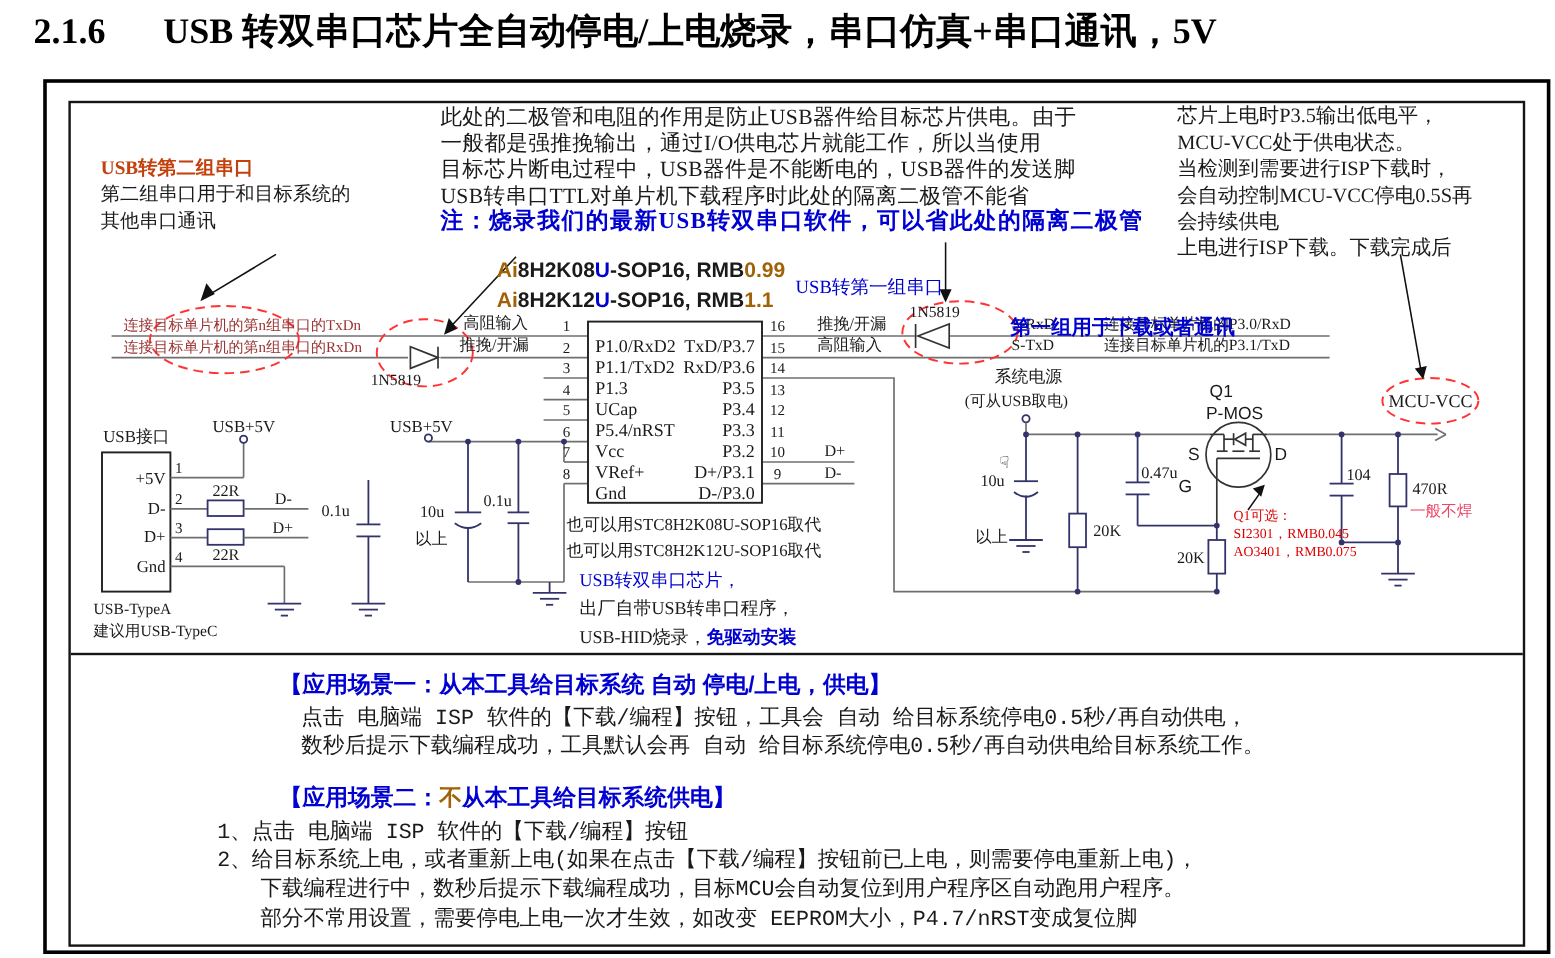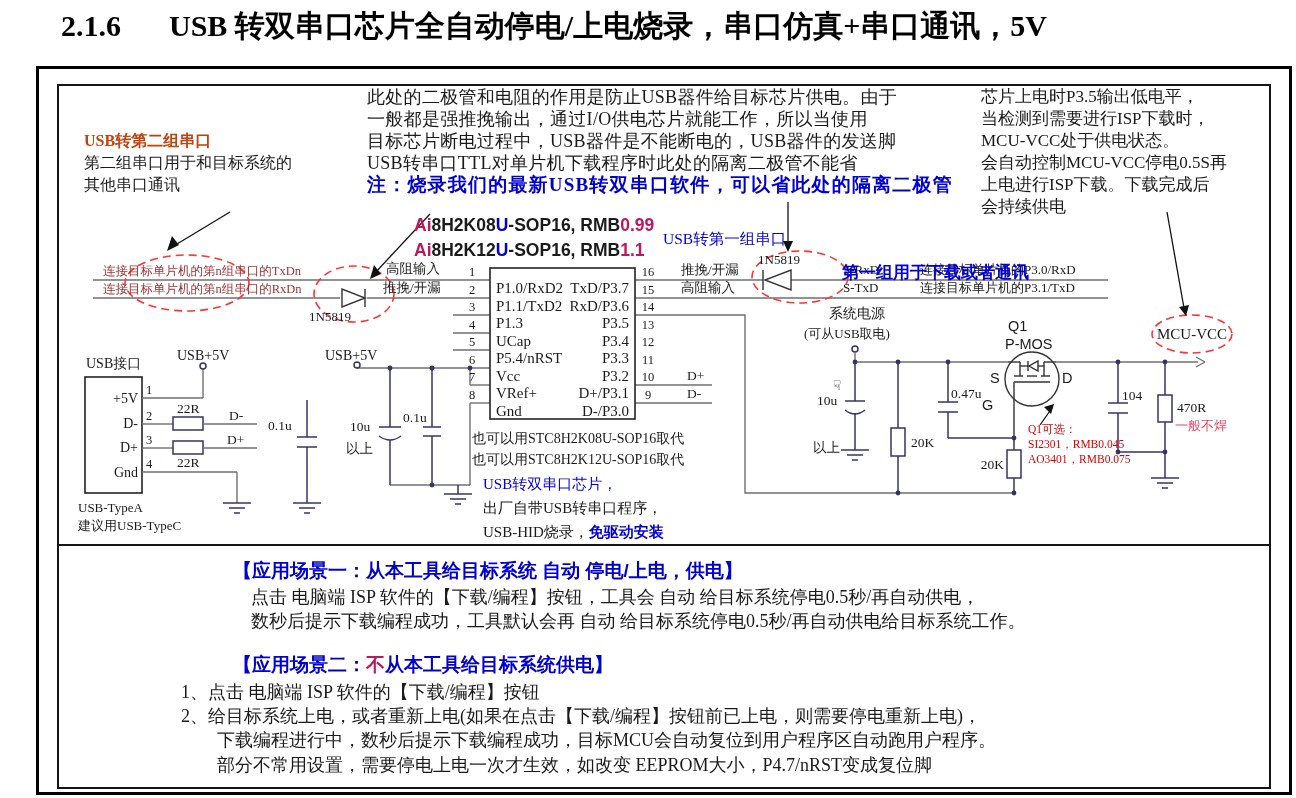--- a/index.html
+++ b/index.html
@@ -1,37 +1,37 @@
 <!DOCTYPE html>
 <html><head>
 <meta charset="utf-8">
 <style>
   html,body{margin:0;padding:0;background:#fff;}
   body{width:1296px;height:798px;position:relative;font-family:"Liberation Serif",serif;color:#1a1a1a;overflow:hidden;}
   .abs{position:absolute;}
-  .page-title{left:28px;top:6px;font-weight:bold;font-size:30px;white-space:nowrap;color:#000;margin-left:33px;}
+  .page-title{left:28px;top:6px;font-weight:bold;font-size:30px;white-space:nowrap;color:#000;}
   .page-title .num{margin-right:48px;}
   .outer-box{left:36px;top:66px;width:1256px;height:729px;border:3px solid #000;box-sizing:border-box;}
   .inner-box{left:57px;top:84px;width:1214px;height:705px;border:2px solid #151515;box-sizing:border-box;}
   .divider{left:59px;top:544px;width:1210px;height:2px;background:#151515;}
   .note{white-space:nowrap;}
   .blue{color:#0000d0;}
-  .red{color:#be185d;}
+  .red{color:#a16207;}
   .left-note{left:84px;top:130px;font-size:16px;line-height:22px;}
   .left-note .ttl{font-weight:bold;color:#c2410c;}
   .top-note{left:367px;top:86px;font-size:18px;line-height:22px;letter-spacing:0.3px;}
   .top-note .remark{font-weight:bold;color:#0000d0;font-size:19px;letter-spacing:1.2px;}
   .right-note{left:981px;top:86px;font-size:17px;line-height:22px;}
   .chip-models{left:414px;top:213px;font-family:"Liberation Sans",sans-serif;font-weight:bold;font-size:17.5px;line-height:25px;white-space:nowrap;}
   .port1a{left:663px;top:229px;font-size:15.5px;font-weight:normal;color:#0000d0;}
   .port1b{left:842px;top:229px;font-size:17px;font-weight:bold;color:#0000d0;margin-top:32px;}
   .alt-note{left:472px;top:428px;font-size:14px;line-height:21px;}
   .desc-note{left:483px;top:472px;font-size:15px;line-height:24px;}
   .desc-note .b{font-weight:bold;}
-  .scn{white-space:nowrap;font-size:18px;}
+  .scn{white-space:nowrap;font-size:18px;font-family:Liberation Mono, monospace;}
   .scn-title{font-family:"Liberation Sans",sans-serif;font-weight:bold;font-size:19px;color:#0000d0;margin-left:16px;}
   .s1t{left:217px;top:558px;}
   .s1l1{left:251px;top:585px;}
   .s1l2{left:251px;top:609px;}
   .s2t{left:217px;top:652px;}
   .s2l1{left:181px;top:680px;}
   .s2l2{left:181px;top:704px;}
   .s2l3{left:217px;top:728px;}
   .s2l4{left:217px;top:753px;}
   svg{position:absolute;left:0;top:0;}
@@ -338,25 +338,25 @@
 <div class="abs note top-note">
   <div>此处的二极管和电阻的作用是防止USB器件给目标芯片供电。由于</div>
   <div>一般都是强推挽输出，通过I/O供电芯片就能工作，所以当使用</div>
   <div>目标芯片断电过程中，USB器件是不能断电的，USB器件的发送脚</div>
   <div>USB转串口TTL对单片机下载程序时此处的隔离二极管不能省</div>
   <div class="remark">注：烧录我们的最新USB转双串口软件，可以省此处的隔离二极管</div>
 </div>
 
 <div class="abs note right-note">
   <div>芯片上电时P3.5输出低电平，</div>
+  <div>MCU-VCC处于供电状态。</div>
   <div>当检测到需要进行ISP下载时，</div>
-  <div>MCU-VCC处于供电状态。</div>
   <div>会自动控制MCU-VCC停电0.5S再</div>
+  <div>会持续供电</div>
   <div>上电进行ISP下载。下载完成后</div>
-  <div>会持续供电</div>
 </div>
 
 <div class="abs chip-models">
   <div><span class="red">Ai</span><span>8H2K08</span><span class="blue">U</span><span>-SOP16, RMB</span><span class="red">0.99</span></div>
   <div><span class="red">Ai</span><span>8H2K12</span><span class="blue">U</span><span>-SOP16, RMB</span><span class="red">1.1</span></div>
 </div>
 
 <div class="abs note port1a">USB转第一组串口</div>
 <div class="abs note port1b">第一组用于下载或者通讯</div>
 

